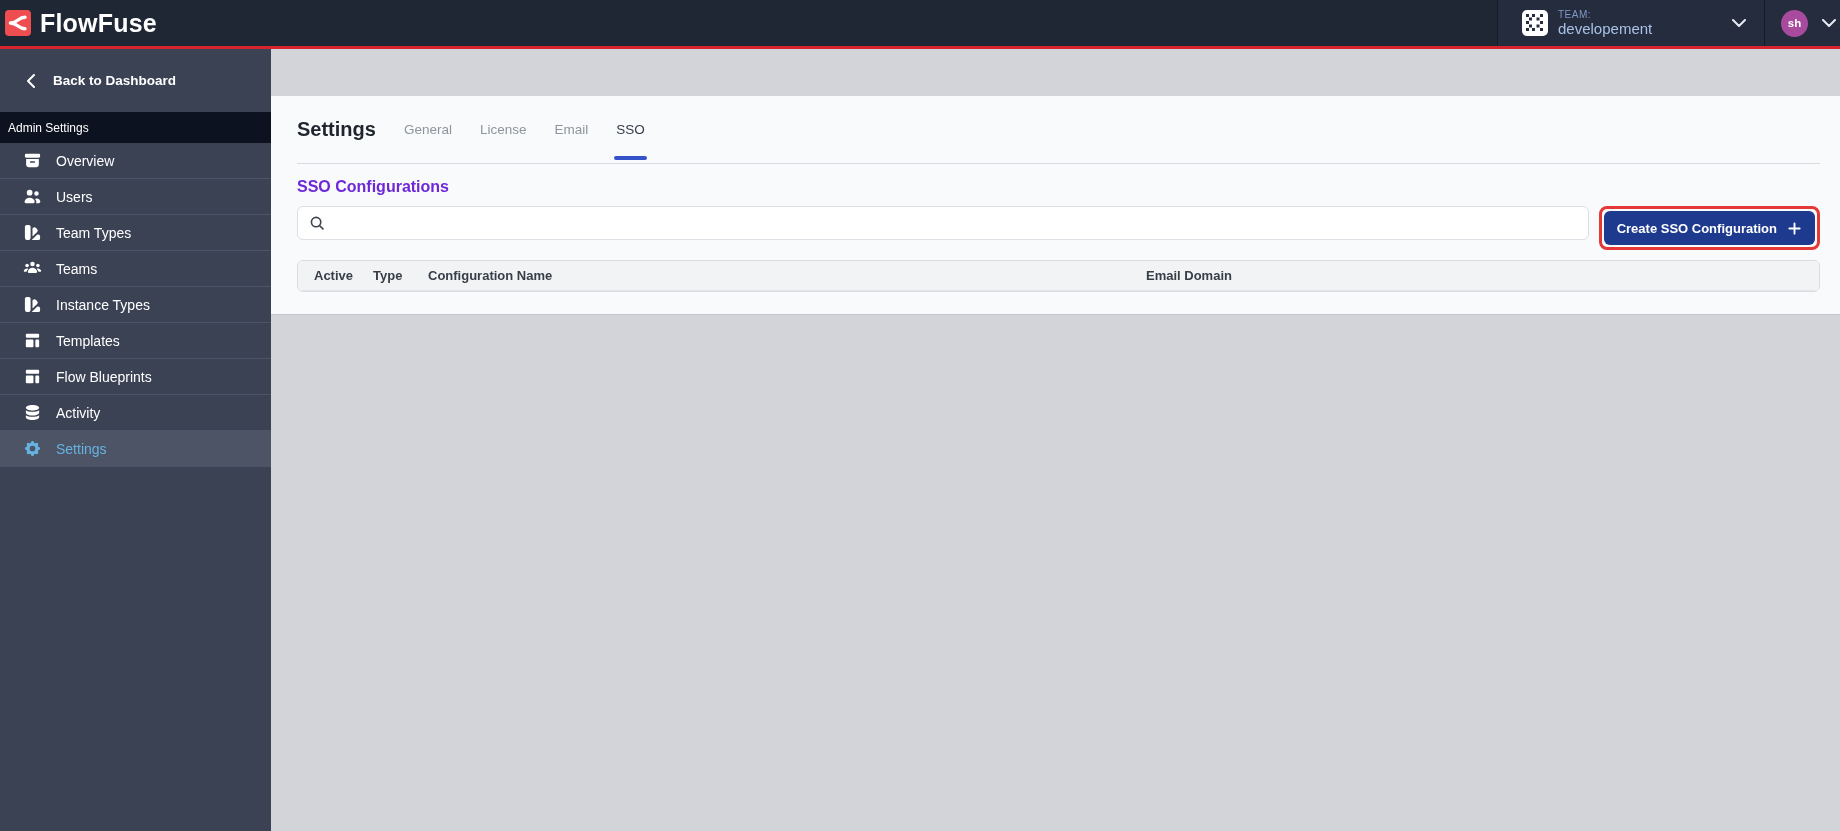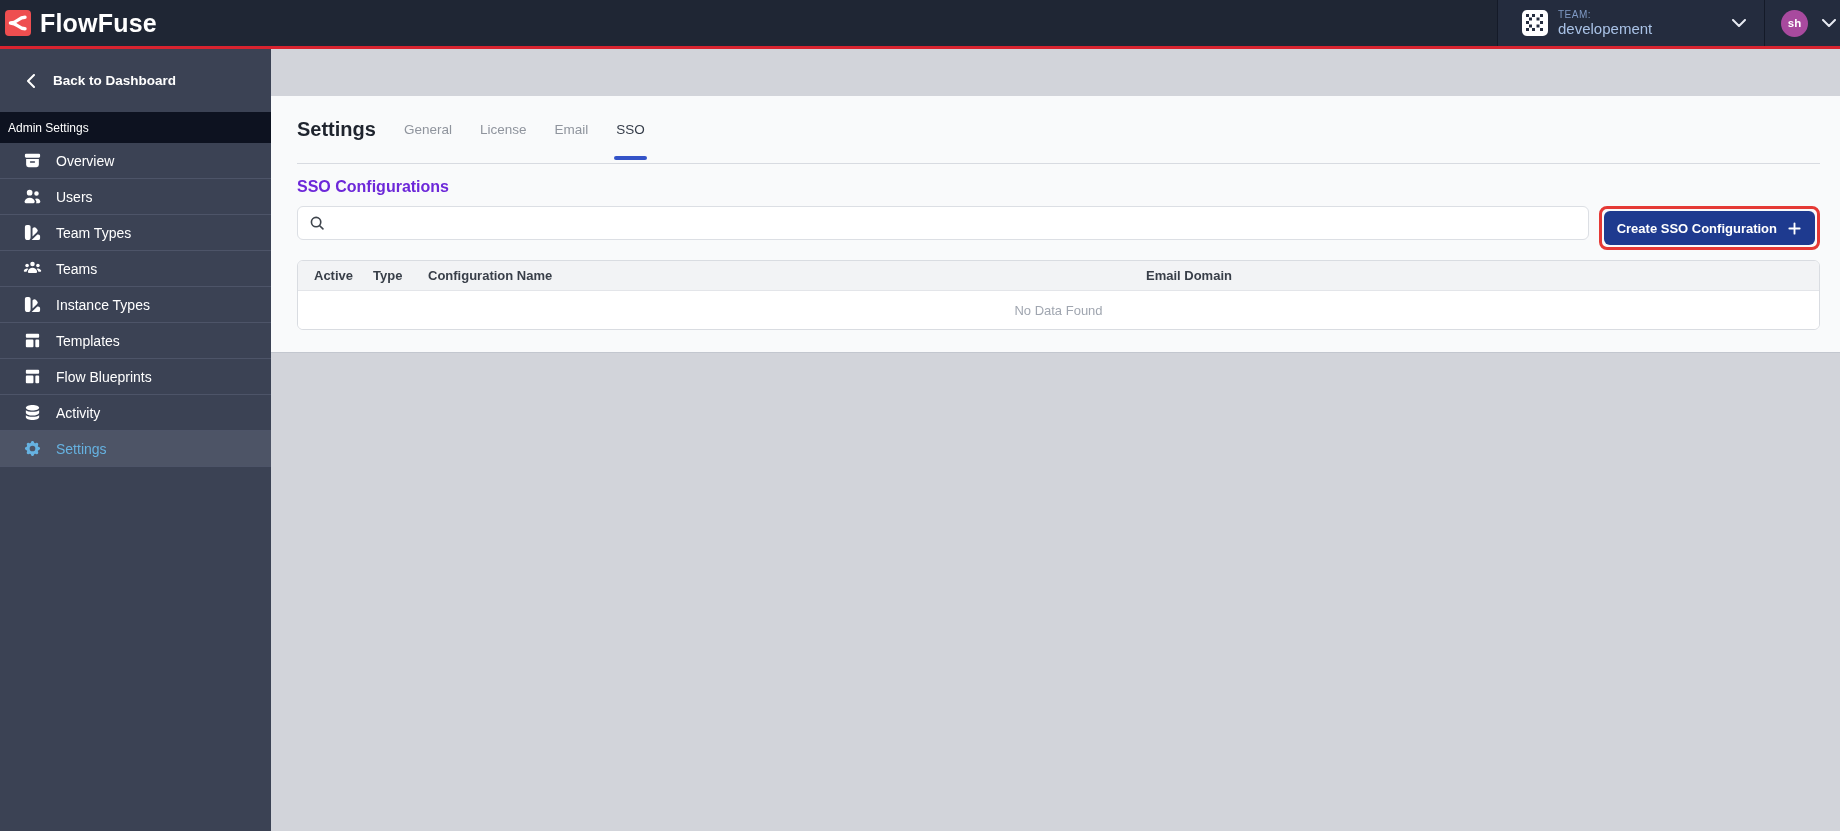--- a/index.html
+++ b/index.html
@@ -263,19 +263,18 @@
           </div>
         </div>
 
         <div class="table-card">
           <div class="thead">
             <span class="th">Active</span>
             <span class="th">Type</span>
             <span class="th">Configuration Name</span>
             <span class="th">Email Domain</span>
           </div>
-          <div class="empty-row">No Data Found</div>
         </div>
 
       </section>
     </main>
   </div>
 </div>
 
 </body></html>

